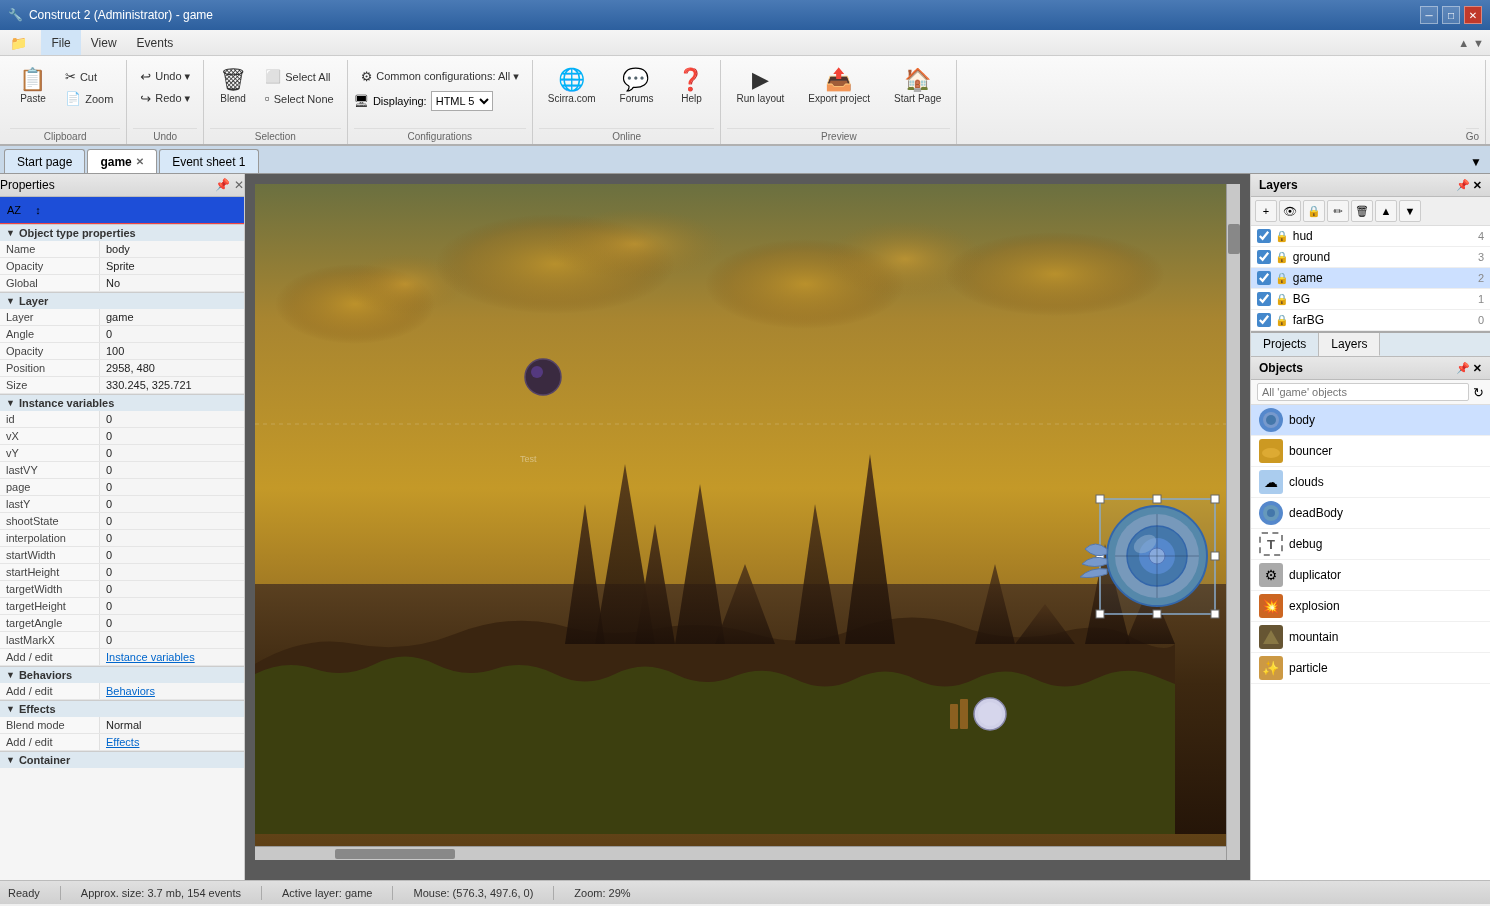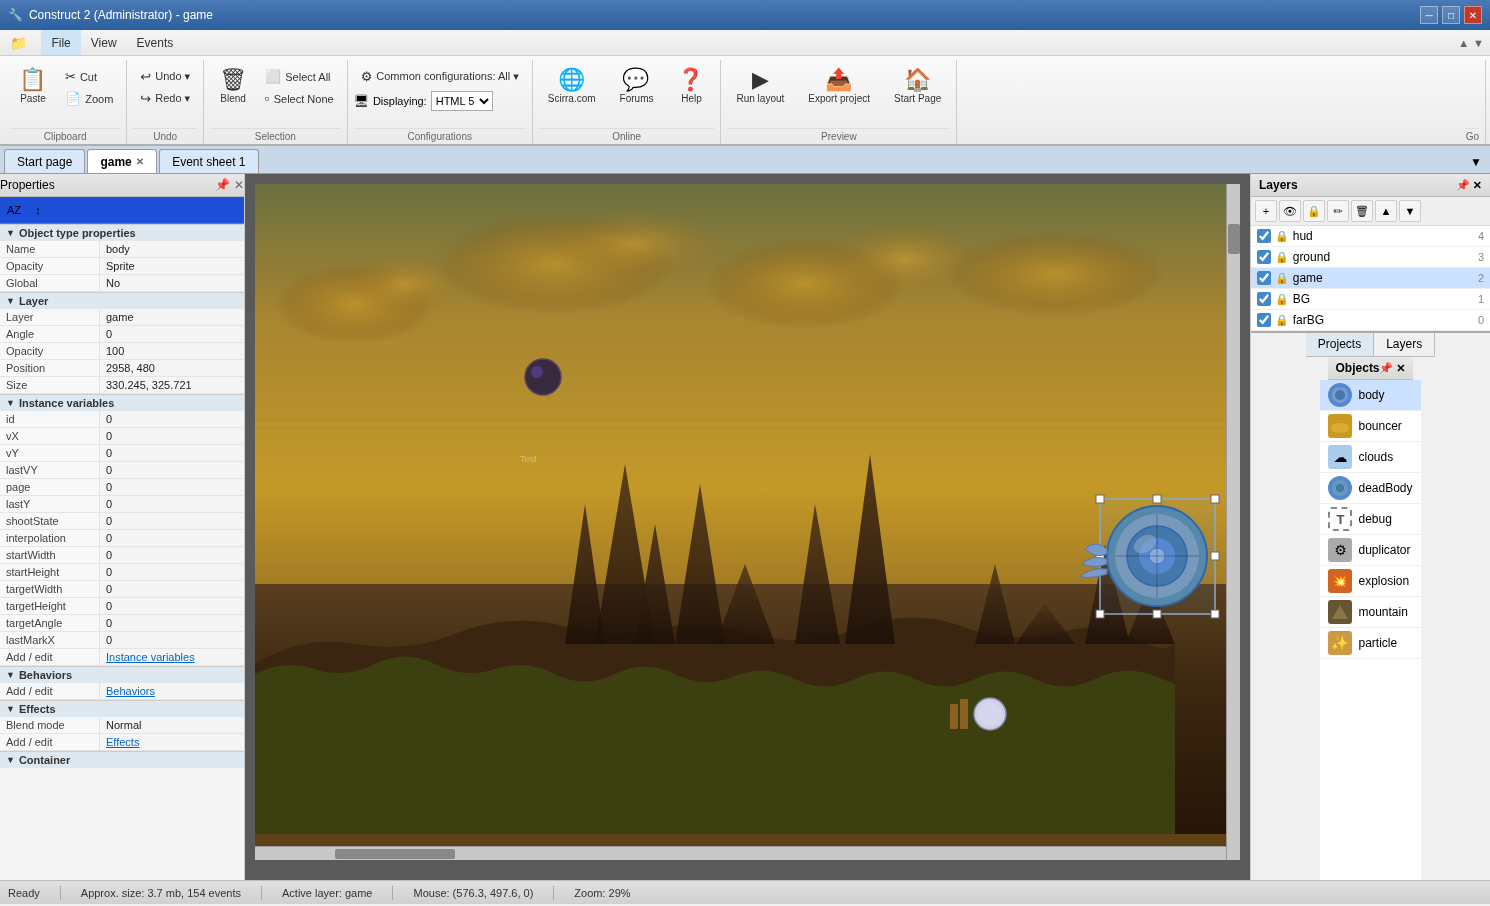--- a/index.html
+++ b/index.html
@@ -869,31 +869,35 @@
 
         <div class="layer-row">
           <input type="checkbox" class="layer-checkbox" checked="" style="">
           <span class="layer-lock">🔒</span>
           <span class="layer-name">farBG</span>
           <span class="layer-num">0</span>
         </div>
       </div>
     </div>
 
-    <div style="flex:1; display:flex; flex-direction:column; overflow:hidden;align-items:center;">
+    <div style="flex:1; display:flex; flex-direction:column; overflow:hidden;">
       <div class="objects-tabs">
         <div class="objects-tab">Projects</div>
         <div class="objects-tab active">Layers</div>
       </div>
       <div class="objects-header">
         <span>Objects</span>
         <div style="display:flex; gap:3px; align-items:center;">
           <span style="cursor:pointer; font-size:11px;">📌</span>
           <span style="cursor:pointer; font-size:11px;">✕</span>
         </div>
+      </div>
+      <div class="objects-filter">
+        <input type="text" placeholder="All 'game' objects" style="flex: 1 1 0%; border: 1px solid rgb(204, 204, 204); padding: 2px 4px; font-size: 11px; border-radius: 2px;">
+        <span style="cursor:pointer; font-size:13px;">↻</span>
       </div>
       <div class="objects-list">
 
         <div class="object-item selected">
           <div class="object-icon" style="background:#5588cc; border-radius:50%;">
             <svg width="20" height="20" viewBox="0 0 20 20">
                 <circle cx="10" cy="10" r="8" fill="#7799cc"></circle>
                 <circle cx="10" cy="10" r="5" fill="#4477aa"></circle>
               </svg>
           </div>

